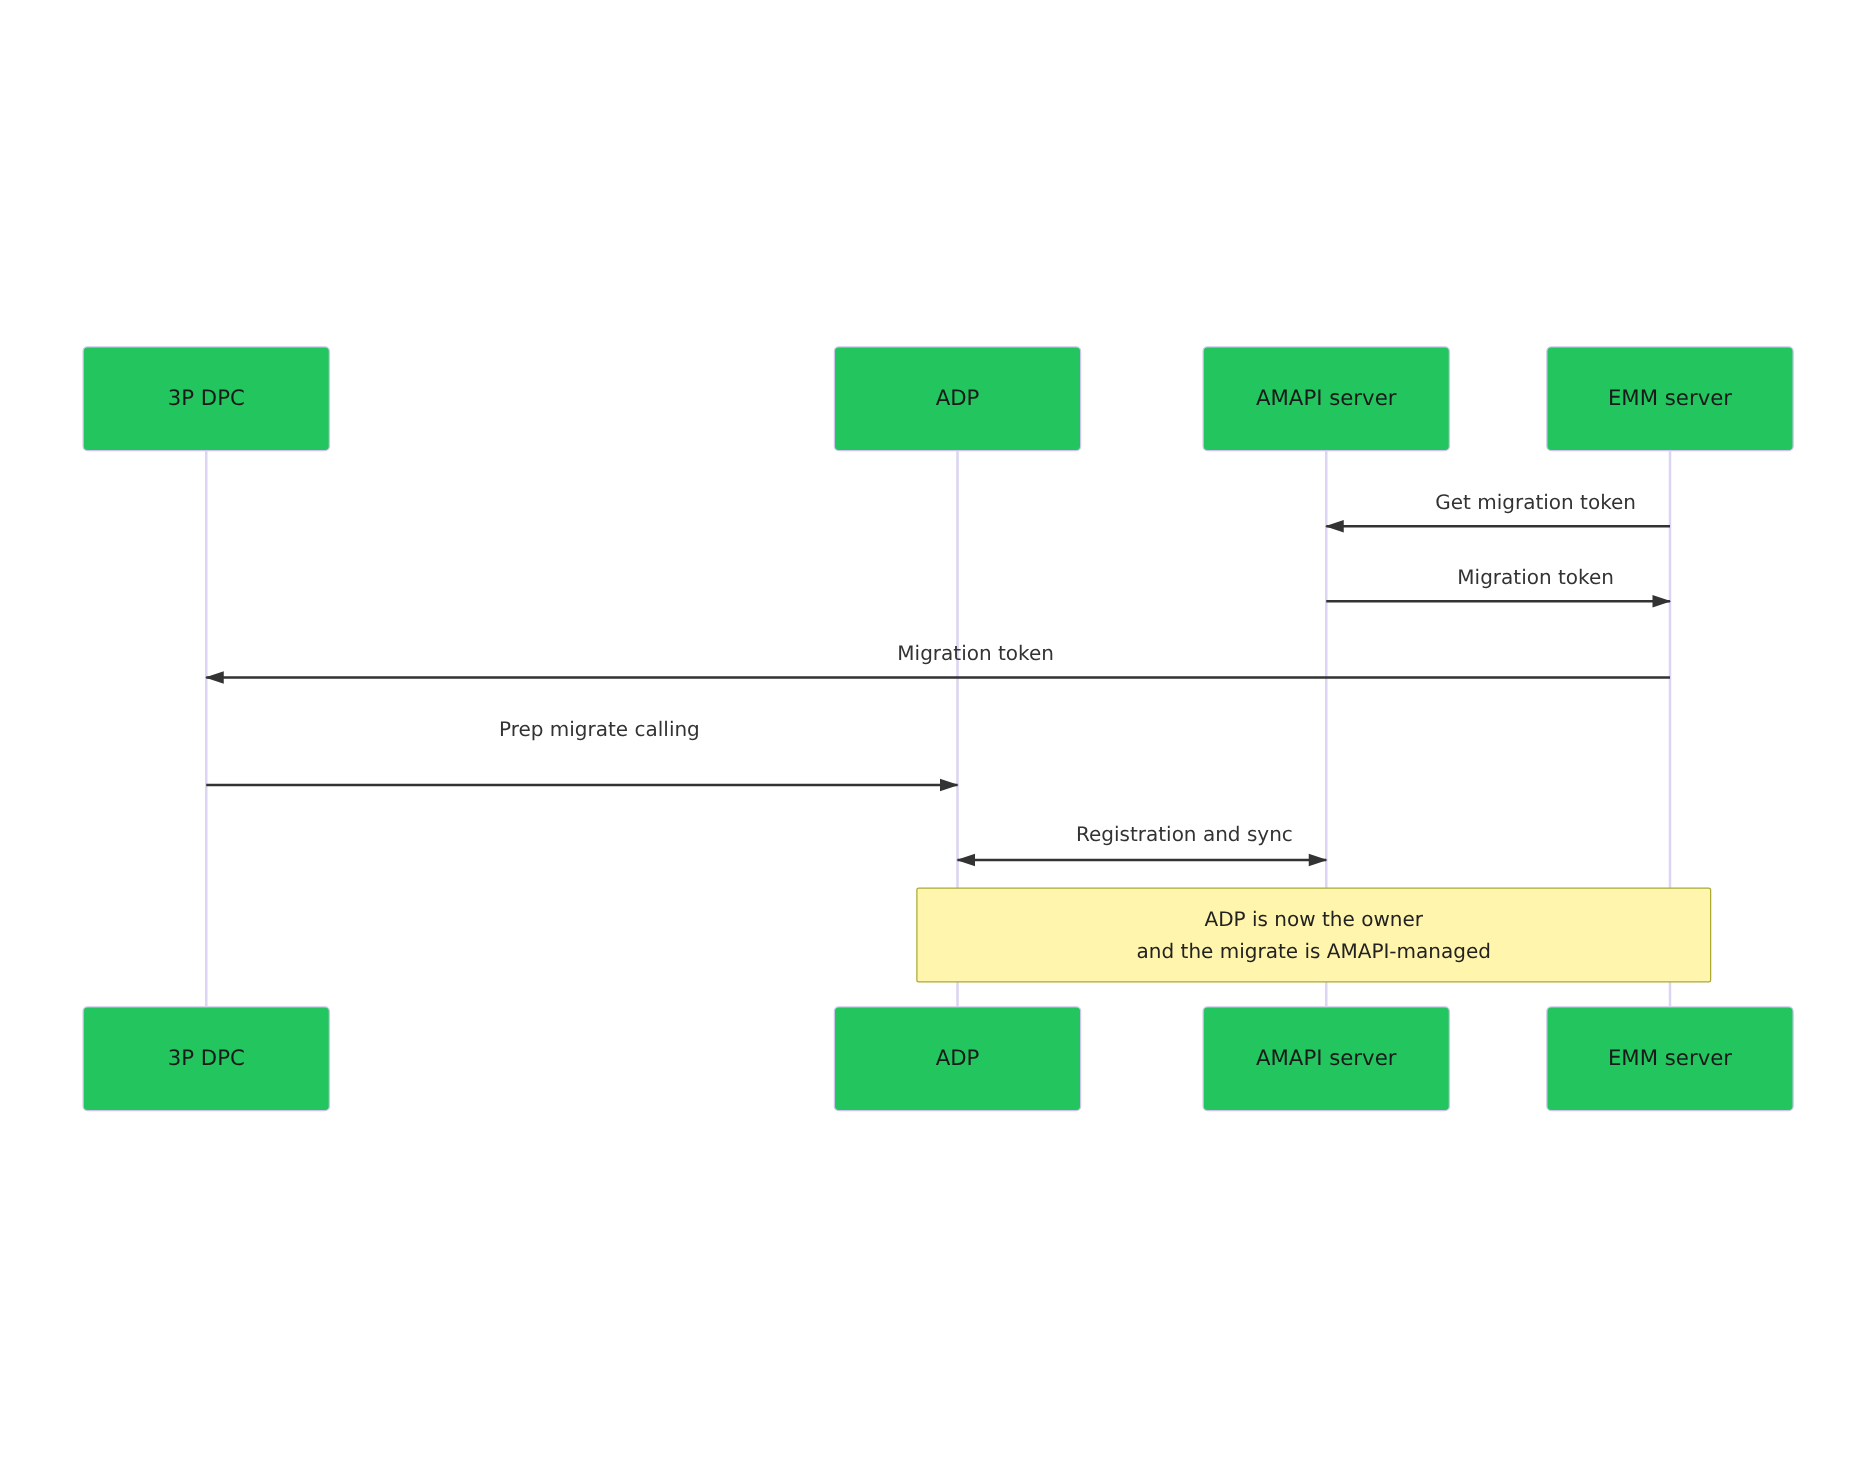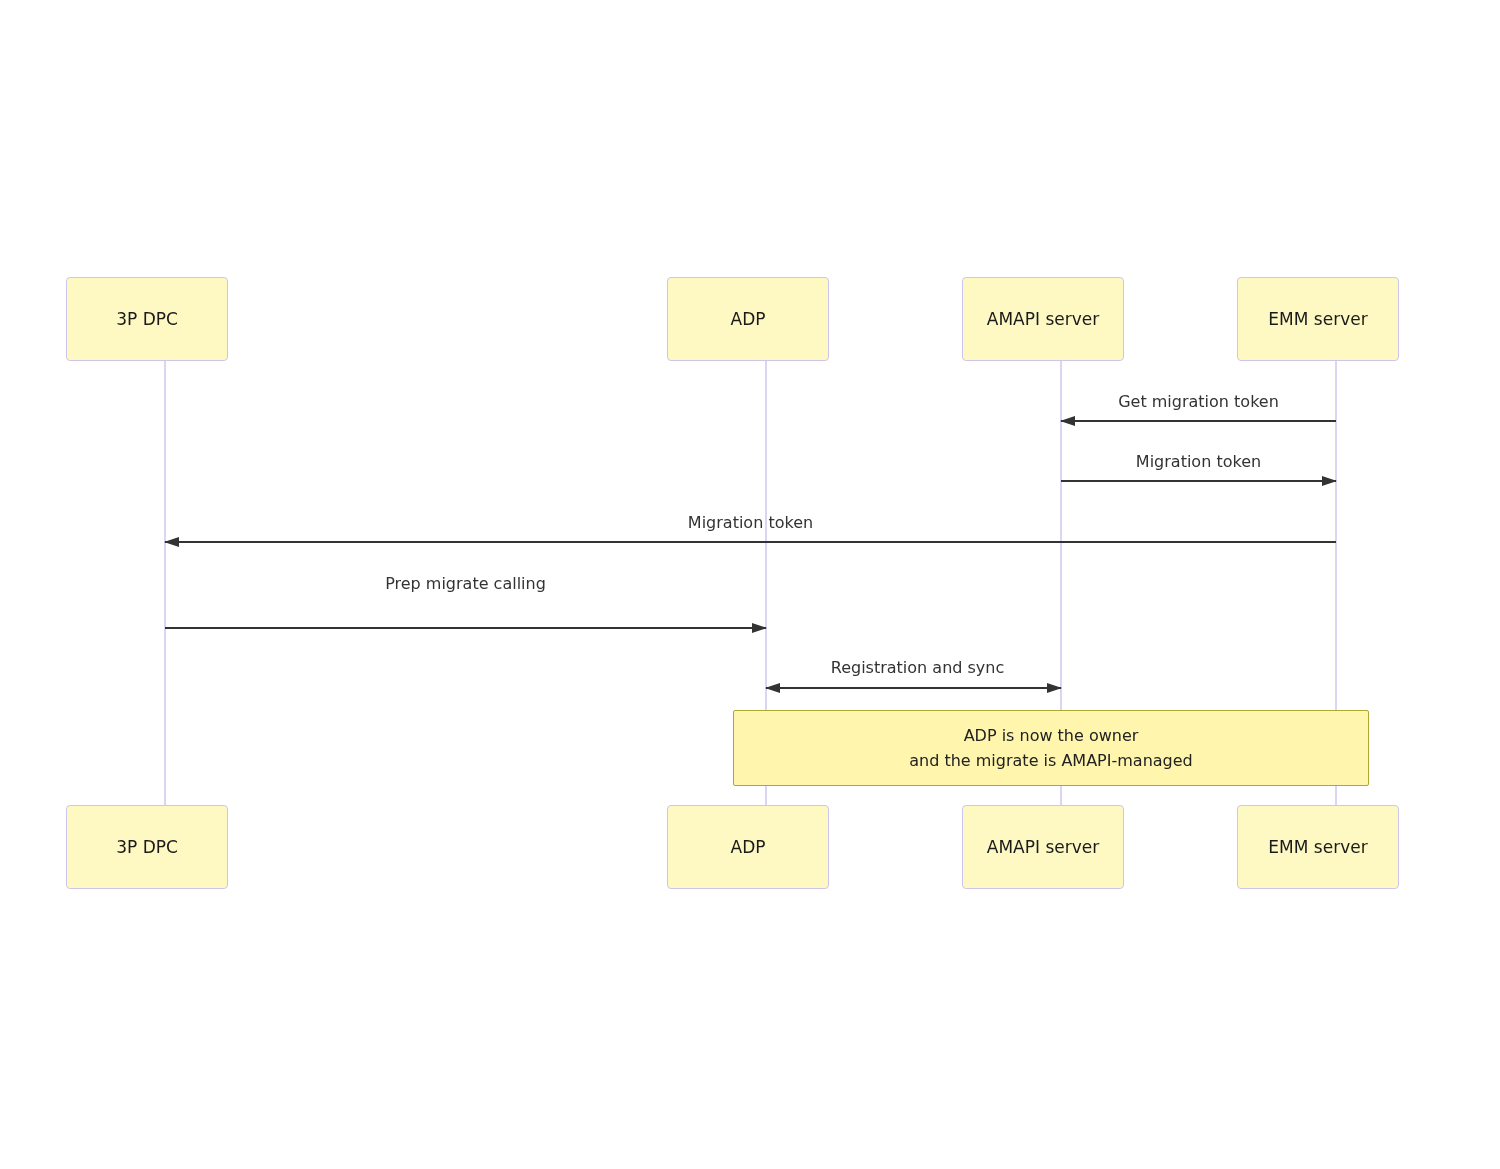--- a/index.html
+++ b/index.html
@@ -10,23 +10,23 @@
   .canvas {
     position: relative;
     width: 1500px;
     height: 1169px;
     background: #ffffff;
     font-family: "DejaVu Sans", "Liberation Sans", sans-serif;
     overflow: hidden;
   }
   .actor {
     position: absolute;
-    width: 162px;
+    width: 198px;
     height: 84px;
-    background: #fef9c3;
+    background: #22c55e;
     border: 1px solid #CDC6EC;
     border-radius: 4px;
     display: flex;
     align-items: center;
     justify-content: center;
     font-size: 17px;
     color: #1a1a1a;
     box-sizing: border-box;
   }
   .lifeline {
@@ -36,20 +36,21 @@
     width: 2px;
     background: #DCD4F2;
   }
   .msg-label {
     position: absolute;
     text-align: center;
     font-size: 16px;
     color: #333333;
     line-height: 24px;
     white-space: nowrap;
+    padding-left: 30px;
   }
   .msg-label .line {
     display: block;
   }
   .arrow {
     position: absolute;
     height: 2px;
     background: #333333;
   }
   .head {
@@ -119,21 +120,21 @@
   <div class="msg-label" style="left:1061px; top:450px; width:275px">Migration token</div>
   <div class="arrow" style="left:1061px; top:480px; width:275px">
     <span class="head head-right"></span>
   </div>
 
   <div class="msg-label" style="left:165px; top:511px; width:1171px">Migration token</div>
   <div class="arrow" style="left:165px; top:541px; width:1171px">
     <span class="head head-left"></span>
   </div>
 
-  <div class="msg-label" style="left:165px; top:572px; width:601px">
+  <div class="msg-label" style="left:149px; top:572px; width:601px">
     <span class="line">Prep migrate calling</span>
   </div>
   <div class="arrow" style="left:165px; top:627px; width:601px">
     <span class="head head-right"></span>
   </div>
 
   <div class="msg-label" style="left:770px; top:656px; width:295px">Registration and sync</div>
   <div class="arrow" style="left:766px; top:687px; width:295px">
     <span class="head head-left"></span>
     <span class="head head-right"></span>

